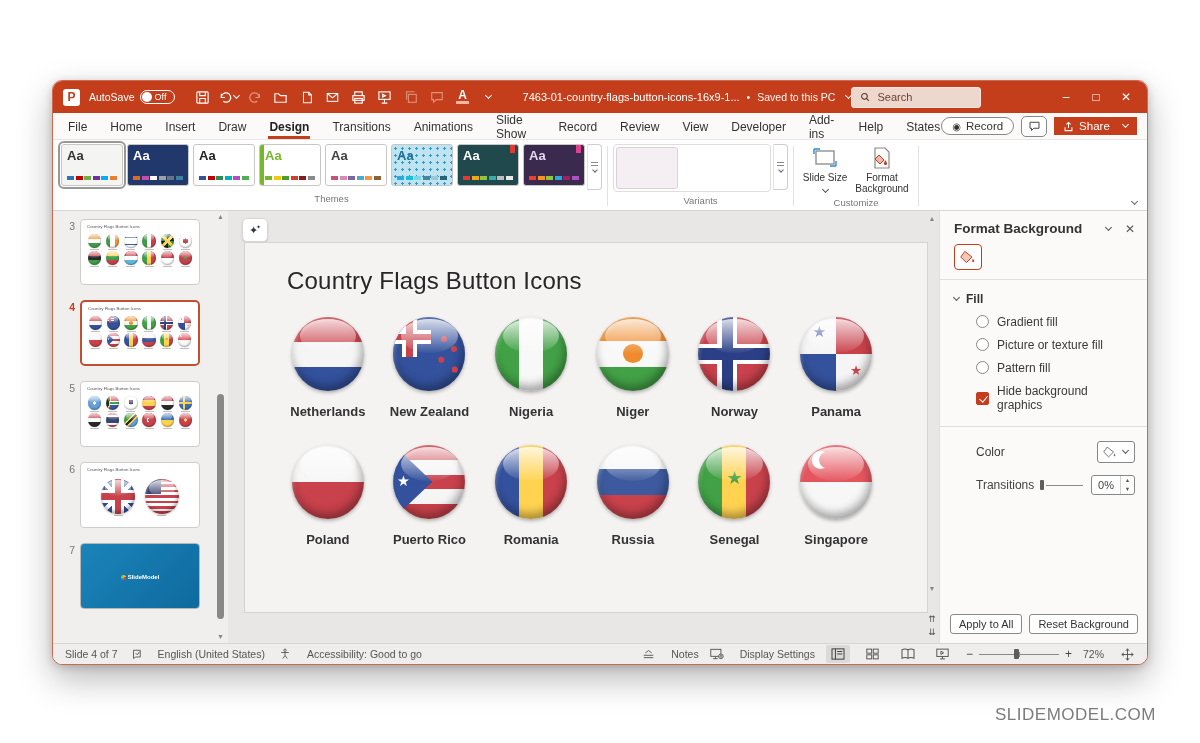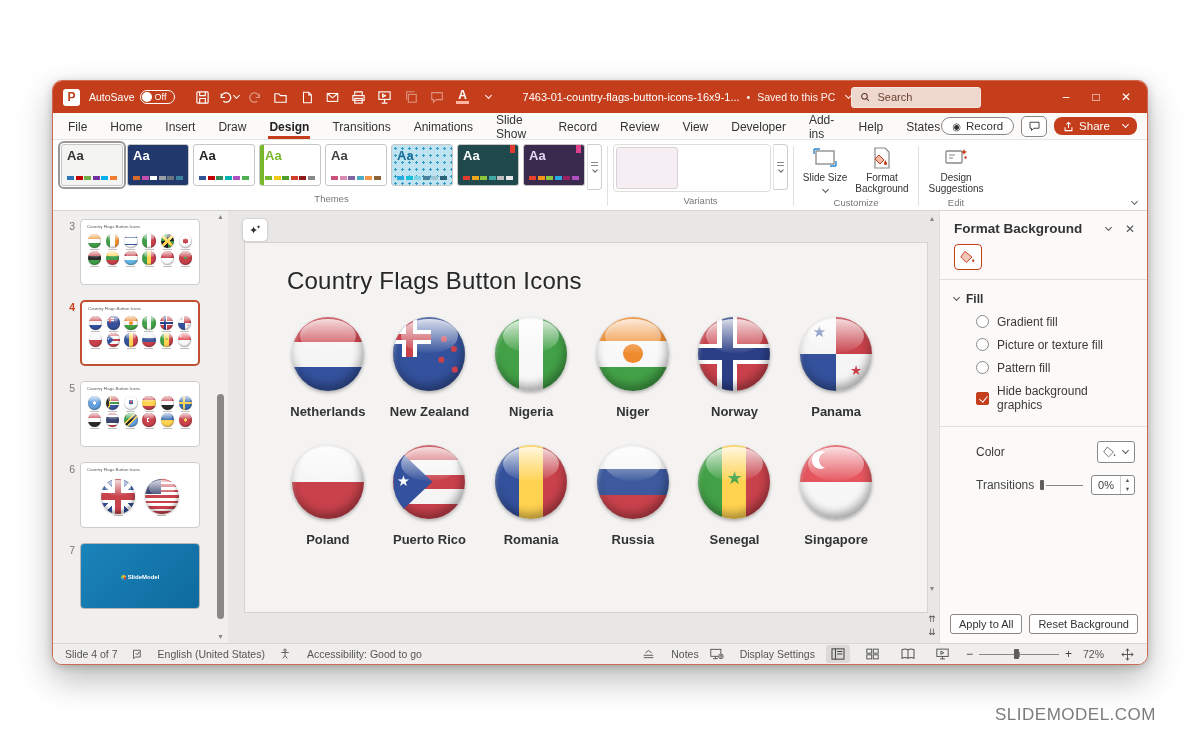--- a/index.html
+++ b/index.html
@@ -37,21 +37,21 @@
   
   .menubar { height:27px; background:#fbfaf9; display:flex; align-items:center; padding:0 10px 0 14px; border-bottom:1px solid #e8e6e4; flex:0 0 27px; }
   .mtabs { display:flex; align-items:center; gap:21px; }
   .mtab { font-size:12px; color:#333; padding:5px 1px 4px; cursor:default; position:relative; }
   .mtab.active { font-weight:bold; color:#222; }
   .mtab.active::after { content:''; position:absolute; left:0; right:0; bottom:-1px; height:2.5px; background:#C43E1C; }
   .menu-right { margin-left:auto; display:flex; align-items:center; gap:7px; }
   .record-btn { display:flex; align-items:center; gap:5px; border:1px solid #8a8886; border-radius:13px; padding:2px 10px; font-size:11.5px; color:#333; background:#fff; }
   .rec-dot { font-size:10px; color:#333; }
   .cmt-btn { border:1px solid #8a8886; border-radius:5px; width:26px; height:21px; display:flex; align-items:center; justify-content:center; background:#fff; }
-  .share-btn { display:flex; align-items:center; gap:5px; background:#C43E1C; color:#fff; border-radius:8px; padding:3px 9px; font-size:11.5px; }
+  .share-btn { display:flex; align-items:center; gap:5px; background:#C43E1C; color:#fff; border-radius:0; padding:3px 9px; font-size:11.5px; }
 
   
   .ribbon { height:71px; background:#fff; border-bottom:1px solid #d8d6d4; display:flex; padding:4px 6px 0 8px; flex:0 0 71px; position:relative; }
   .rgroup { display:flex; flex-direction:column; position:relative; }
   .rgroup .glabel { text-align:center; font-size:9.5px; color:#777; padding:3px 0 2px; }
   .gsep { width:1px; background:#e3e1df; margin:2px 5px 4px; }
   .gallery { display:flex; gap:4px; align-items:center; border:1px solid #e0deda; border-radius:4px; padding:2px; background:#fff; }
   .theme { width:62px; height:42px; border:1px solid #c9c7c5; border-radius:3px; position:relative; overflow:hidden; padding:4px 5px 0; }
   .theme.sel { outline:2px solid #9a9896; outline-offset:1px; }
   .theme .aa { font-size:13px; font-weight:bold; line-height:13px; display:block; }
@@ -501,32 +501,20 @@
               <path d="M4 1h10l4 4v16H4z" stroke="#8a8886" stroke-width="1.2" fill="#fff"></path>
               <path d="M8 8l5 5-4 4-5-5z" fill="#f0b8a8" stroke="#C43E1C" stroke-width="1"></path>
               <path d="M14 13c1.2 1.6 2 2.6 2 3.4 0 .9-.7 1.6-1.5 1.6S13 17.3 13 16.4c0-.8.8-1.8 1-3.4z" fill="#C43E1C"></path>
             </svg>
           <span>Format Background</span>
         </div>
       </div>
       <div class="glabel">Customize</div>
     </div>
     <div class="gsep"></div>
-    <div class="rgroup">
-      <div class="bigbtn" style="width:64px">
-        <svg width="24" height="22" viewBox="0 0 24 22" fill="none">
-            <rect x="2" y="4" width="16" height="12" rx="1" stroke="#8a8886" stroke-width="1.3"></rect>
-            <path d="M5 8h6M5 11h4" stroke="#8a8886" stroke-width="1.2"></path>
-            <path d="M20 2l.9 2.1L23 5l-2.1.9L20 8l-.9-2.1L17 5l2.1-.9z" fill="#C43E1C"></path>
-            <circle cx="21.5" cy="10.5" r="1.2" fill="#C43E1C"></circle>
-          </svg>
-        <span>Design Suggestions</span>
-      </div>
-      <div class="glabel">Edit</div>
-    </div>
     <span class="ribbon-collapse chev"></span>
   </div>
 
   <div class="content">
 
     <div class="thumbs">
       <div class="slide-list" id="slide-list">
           <div class="slide-row">
             <span class="slide-num">3</span>
             <div class="thumb">

